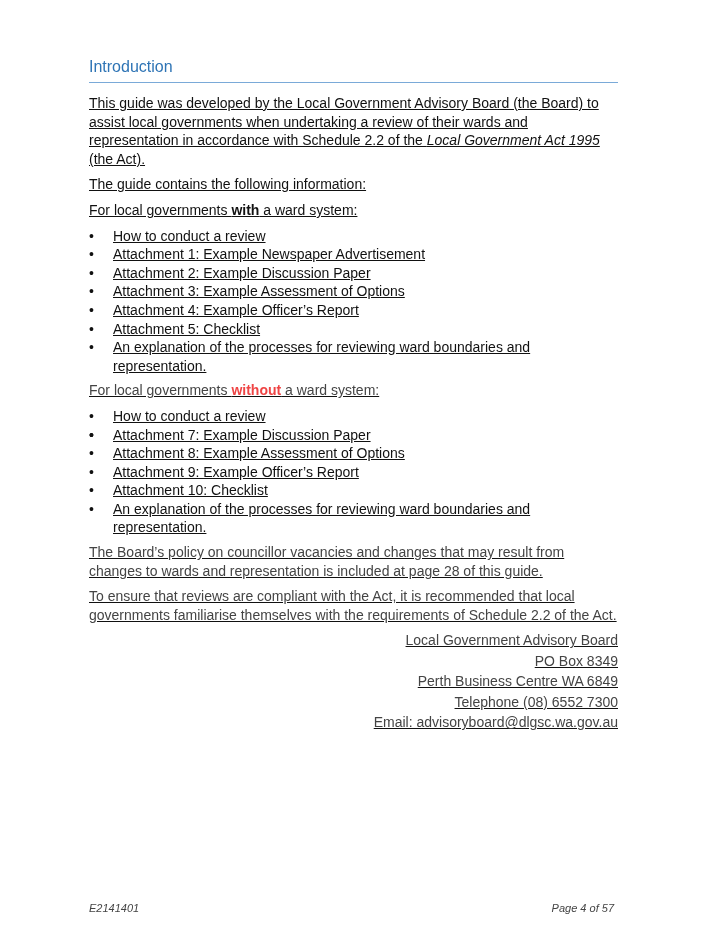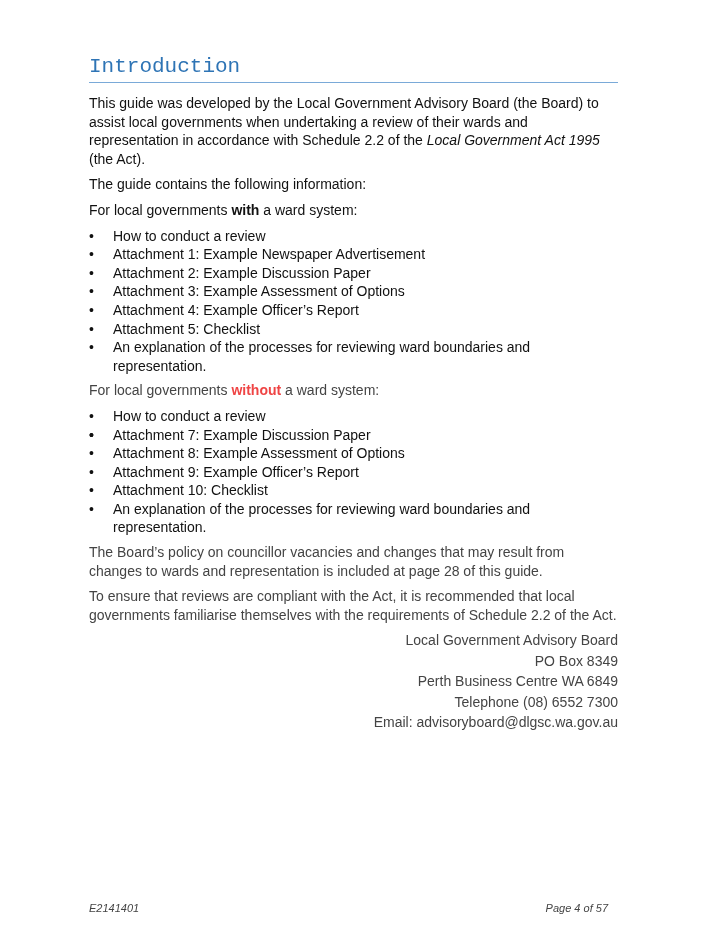--- a/index.html
+++ b/index.html
@@ -1,30 +1,30 @@
 <!DOCTYPE html>
 <html><head>
 <meta charset="utf-8">
 <style>
   html, body { margin: 0; padding: 0; background: #ffffff; }
   body { width: 705px; height: 929px; position: relative; overflow: hidden;
          font-family: "Liberation Sans", sans-serif; color: #111111; }
   .page { position: absolute; left: 89px; top: 0; width: 529px; }
   .heading { position: absolute; top: 55px; left: 0; width: 529px;
-             font-size: 21px; color: #2e74b5; padding-bottom: 3px;
-             border-bottom: 1px solid #7aaad8; line-height: 24px; margin: 0; font-weight: normal; font-family: Liberation Mono, monospace; }
-  .body { position: absolute; top: 94px; left: 0; width: 529px; font-size: 14px; line-height: 18.6px; }
+             font-size: 16px; color: #2e74b5; padding-bottom: 3px;
+             border-bottom: 1px solid #7aaad8; line-height: 24px; margin: 0; font-weight: normal; }
+  .body { position: absolute; top: 94px; left: 0; width: 529px; font-size: 14px; line-height: 18.6px; text-decoration: underline; }
   p { margin: 0 0 7px 0; }
   .gray { color: #444444; }
   ul { list-style: none; margin: 0 0 6px 0; padding: 0; }
   li { position: relative; padding-left: 24px; }
   li .bullet { position: absolute; left: 0; top: 0; }
   .addr p { margin: 0 0 2.5px 0; line-height: 18px; text-align: right; }
   .footer { position: absolute; top: 902px; left: 89px; width: 529px; font-size: 11px; color: #444; font-style: italic; }
-  .footer .right { position: absolute; right: 10px; top: 0; }
+  .footer .right { position: absolute; right: 4px; top: 0; }
 </style>
 </head>
 <body>
 
 <div class="page">
   <h1 class="heading">Introduction</h1>
 
   <div class="body">
     <p><span>This guide was developed by the Local Government Advisory Board (the Board) to assist local governments when undertaking a review of their wards and representation in accordance with Schedule 2.2 of the </span><i>Local Government Act 1995</i><span> (the Act).</span></p>
 

